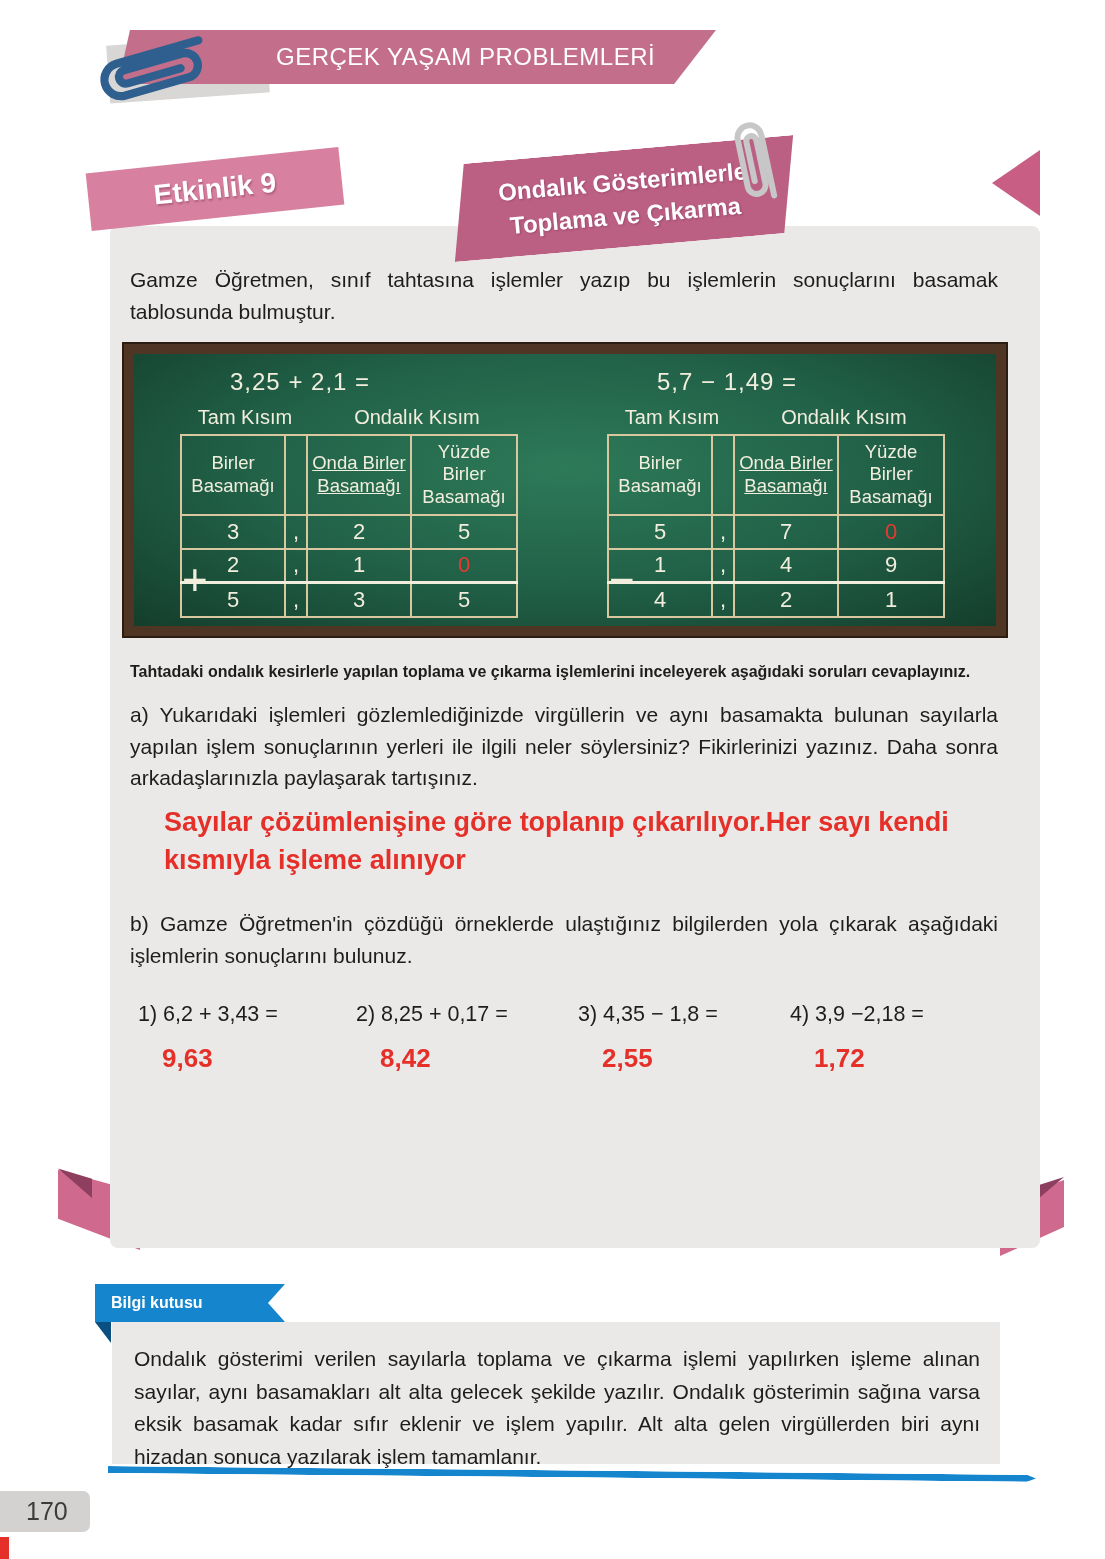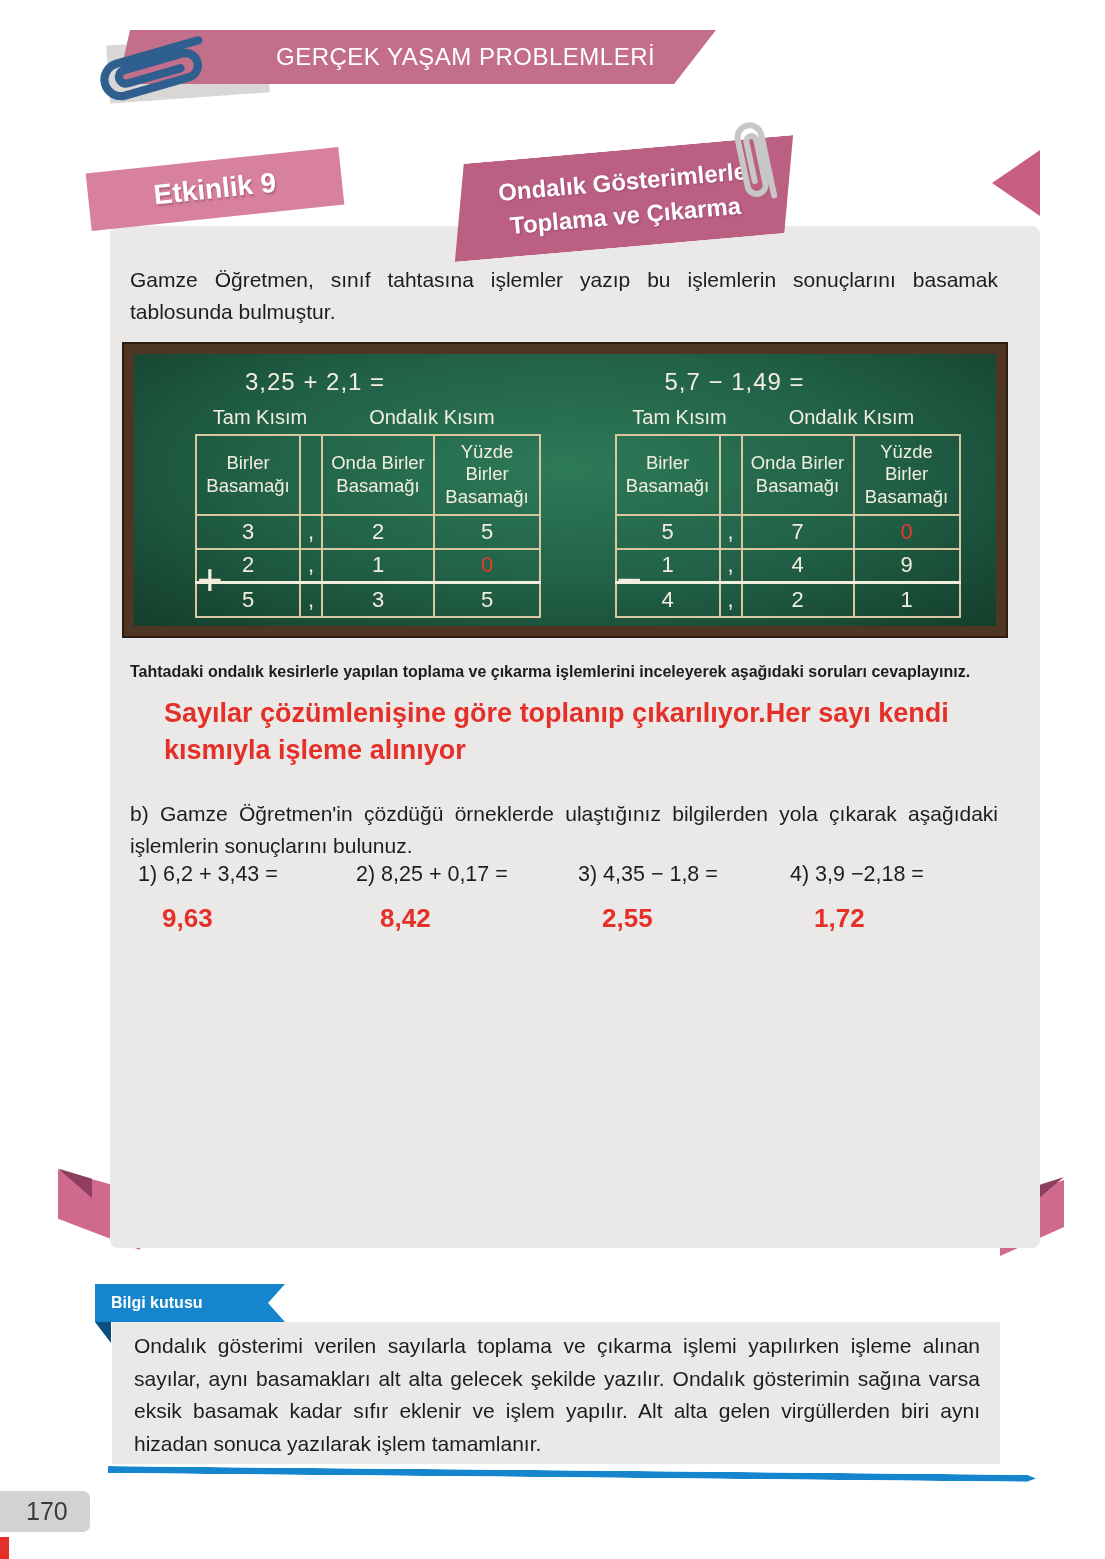--- a/index.html
+++ b/index.html
@@ -97,50 +97,51 @@
   
   .board {
     margin: 16px 0 0 -6px;
     width: calc(100% + 14px);
     height: 292px;
     border: 10px solid #4e3524;
     outline: 2px solid #2c1d10;
     background: radial-gradient(ellipse at 50% 42%, #2d7a58 0%, #216148 52%, #143e2c 100%);
     position: relative;
     display: flex;
-    padding: 10px 6px 0 17px;
+    padding: 10px 6px 0 2px;
   }
   .board-half { width: 50%; position: relative; padding-left: 44px; }
   .board-expr {
     color: #f2eede; font-size: 24px; letter-spacing: 1px;
     margin: 4px 0 10px 50px;
   }
   .kisim-row { display: flex; width: 344px; color: #f2eede; font-size: 20px; margin-bottom: 5px; }
   .kisim-tam { width: 130px; text-align: center; }
   .kisim-ond { flex: 1; text-align: center; }
   .btable-wrap { position: relative; }
   .btable { border-collapse: collapse; color: #f2eede; }
   .btable td { border: 2px solid #d9c7a0; text-align: center; }
   .col-ones { width: 104px; }
   .col-comma { width: 22px; }
-  .col-tenths { width: 112px; }
+  .col-tenths { width: 104px; text-decoration: underline; }
   .col-hund { width: 106px; }
   .btable .hrow td { font-size: 18.5px; line-height: 1.22; padding: 5px 2px; }
   .btable .drow td { font-size: 22px; height: 34px; padding: 0; }
   .btable .row-last td { border-top: 3px solid #f2eede; }
   .red-digit { color: #e8392e; }
   .board-op {
     position: absolute; left: 2px; bottom: 16px;
     font-size: 44px; color: #f2eede; line-height: 1;
   }
 
   
   .problems-grid, .answers-grid {
     display: grid;
     grid-template-columns: 218px 222px 212px 1fr;
+    margin-top: 30px;
     padding-left: 8px;
   }
   .problems-grid { font-size: 21.5px; }
   .answers-grid {
     margin-top: 16px;
     color: #e5302a; font-size: 26px; font-weight: bold;
   }
   .answers-grid span { padding-left: 24px; }
 
   
@@ -188,21 +189,21 @@
     position: absolute; left: 95px; top: 1322px;
     width: 16px; height: 21px;
     background: #0a4f80;
     clip-path: polygon(0 0, 100% 0, 100% 100%);
     z-index: 3;
   }
   .info-box {
     position: absolute; left: 112px; top: 1322px;
     width: 888px; height: 142px;
     background: #ebe9e7;
-    padding: 8px 20px 0 22px;
+    padding: 21px 20px 0 22px;
     font-size: 21px; line-height: 1.55; text-align: justify;
     z-index: 3;
   }
   .info-underline {
     position: absolute; left: 108px; top: 1466px;
     width: 928px; height: 7px;
     background: #1585cd;
     transform: rotate(0.55deg);
     transform-origin: left center;
     clip-path: polygon(0 0, 99% 0, 100% 50%, 99% 100%, 0 100%);
@@ -330,20 +331,21 @@
             <td>2</td>
             <td>1</td>
           </tr>
         </tbody>
           </table>
       </div>
     </div>
   </div>
 
   <p class="instruction-bold">Tahtadaki ondalık kesirlerle yapılan toplama ve çıkarma işlemlerini inceleyerek aşağıdaki soruları cevaplayınız.</p>
+  <p class="q-text q-a">a) Yukarıdaki işlemleri gözlemlediğinizde virgüllerin ve aynı basamakta bulunan sayılarla yapılan işlem sonuçlarının yerleri ile ilgili neler söylersiniz? Fikirlerinizi yazınız. Daha sonra arkadaşlarınızla paylaşarak tartışınız.</p>
   <p class="answer-red">Sayılar çözümlenişine göre toplanıp çıkarılıyor.Her sayı kendi kısmıyla işleme alınıyor</p>
   <p class="q-text q-b">b) Gamze Öğretmen'in çözdüğü örneklerde ulaştığınız bilgilerden yola çıkarak aşağıdaki işlemlerin sonuçlarını bulunuz.</p>
 
   <div class="problems-grid">
     <span>1) 6,2 + 3,43 =</span>
     <span>2) 8,25 + 0,17 =</span>
     <span>3) 4,35 − 1,8 =</span>
     <span>4) 3,9 −2,18 =</span>
   </div>
   <div class="answers-grid">

